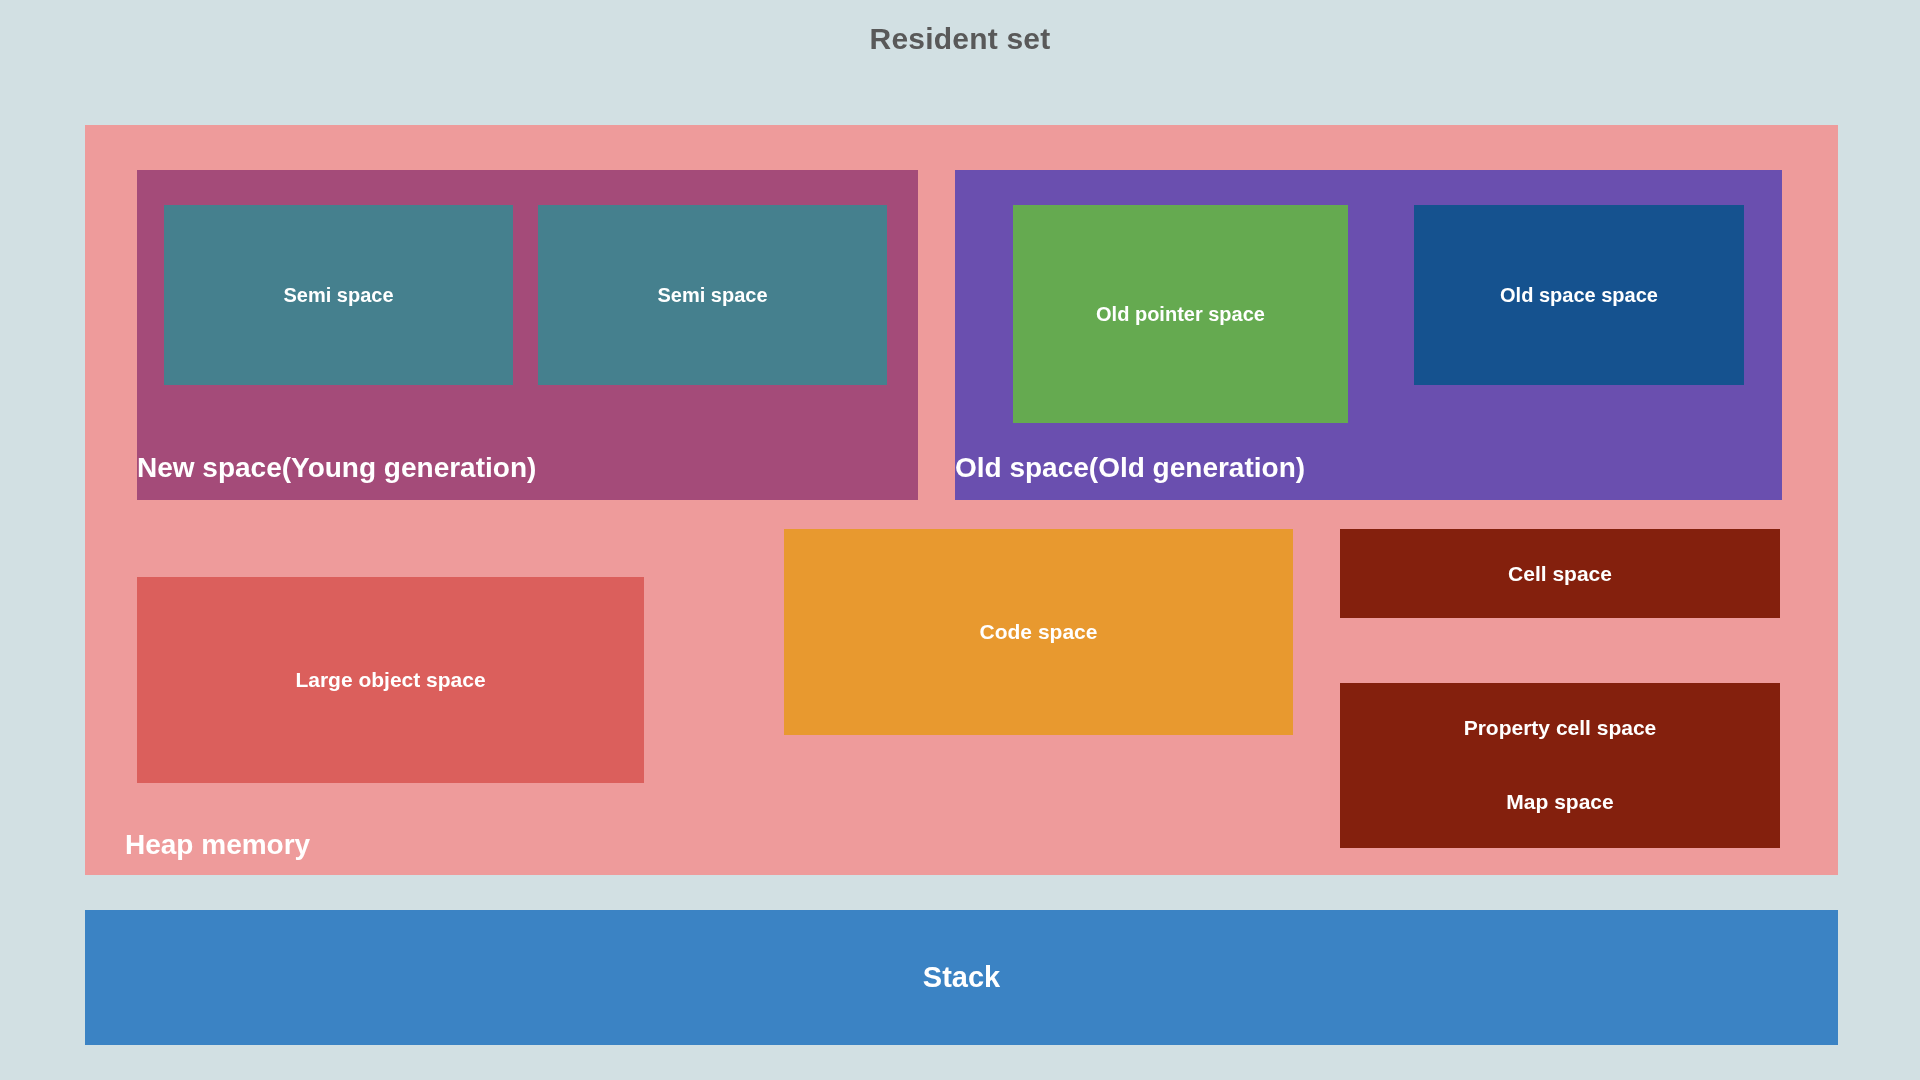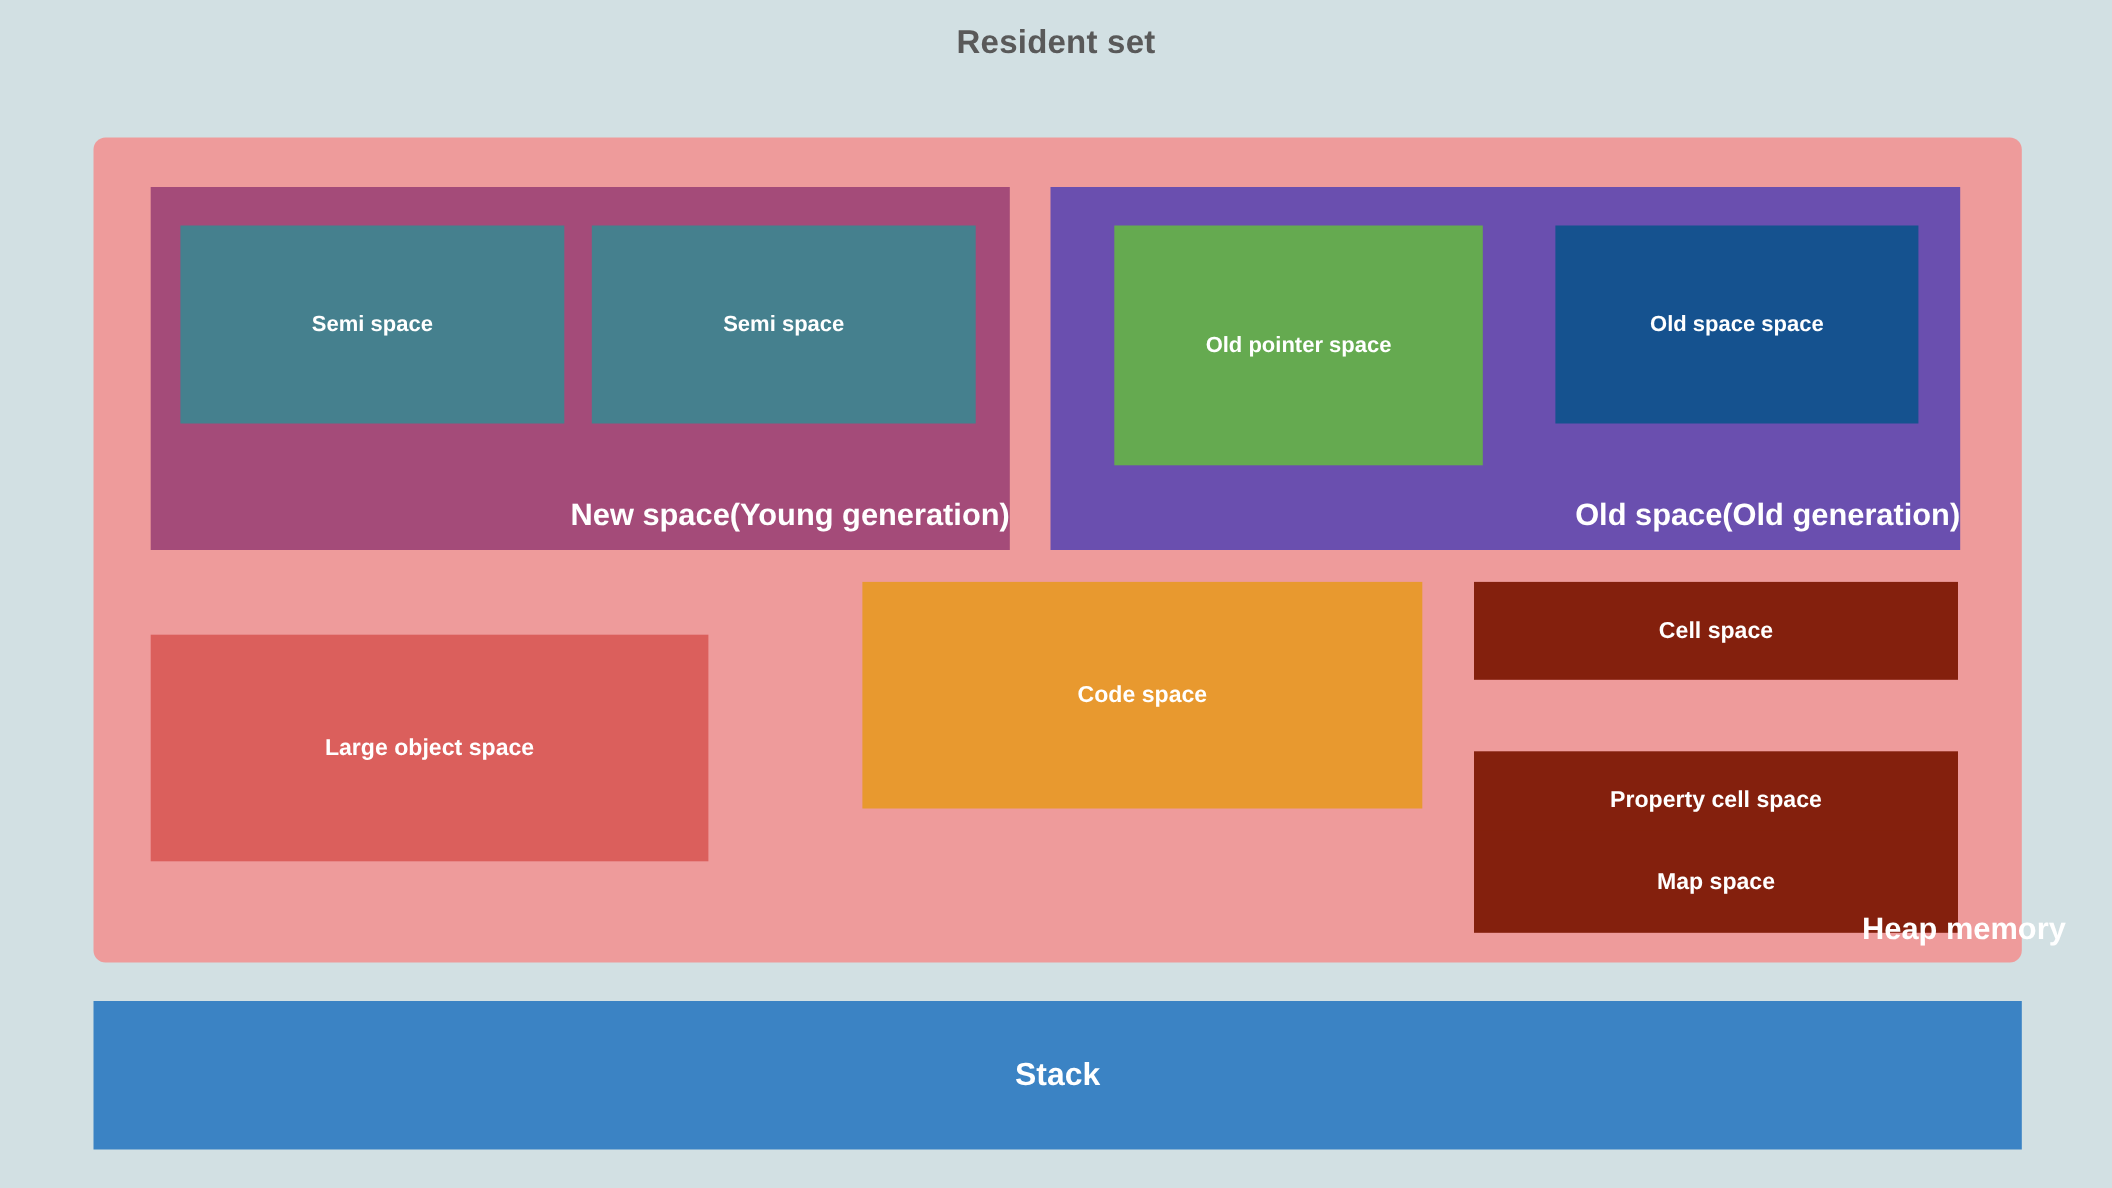--- a/index.html
+++ b/index.html
@@ -40,34 +40,33 @@
     position: absolute;
     box-sizing: border-box;
     color: #ffffff;
     font-weight: bold;
     text-align: center;
   }
   .box-label {
     position: absolute;
     left: 0;
     width: 100%;
-    text-align: right;
+    text-align: left;
     color: #ffffff;
     font-weight: bold;
     white-space: nowrap;
   }
 
   
   #heap {
     left: 85px;
     top: 125px;
     width: 1753px;
     height: 750px;
     background: #ee9b9b;
-    border-radius: 11px;
   }
   #heap-label {
     bottom: 14px;
     font-size: 28px;
     margin-left: 40px;
   }
 
   
   #new-space {
     left: 52px;

